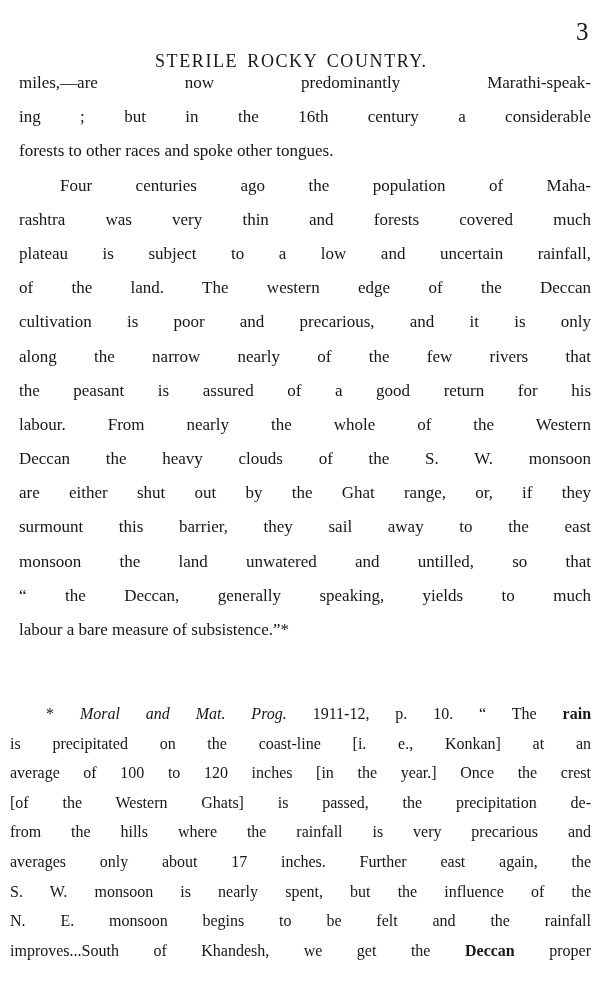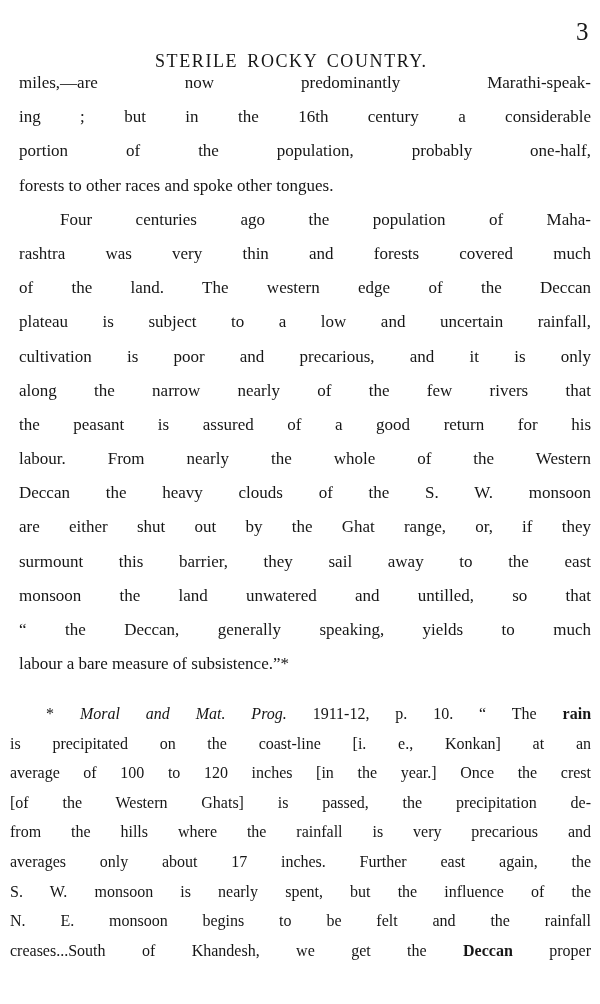--- a/index.html
+++ b/index.html
@@ -86,26 +86,25 @@
 <body>
 
 <div class="running-head">
   <span class="running-title">STERILE ROCKY COUNTRY.</span>
   <span class="page-number">3</span>
 </div>
 
 <div class="body-text">
   <span class="line">miles,—are now predominantly Marathi-speak-</span>
   <span class="line">ing ; but in the 16th century a considerable</span>
-  <span class="line">portion of the population, probably one-half,</span>
   <span class="line last">forests to other races and spoke other tongues.</span>
   <span class="line indent">Four centuries ago the population of Maha-</span>
   <span class="line">rashtra was very thin and forests covered much</span>
+  <span class="line">plateau is subject to a low and uncertain rainfall,</span>
   <span class="line">of the land. The western edge of the Deccan</span>
-  <span class="line">plateau is subject to a low and uncertain rainfall,</span>
   <span class="line">cultivation is poor and precarious, and it is only</span>
   <span class="line">along the narrow nearly of the few rivers that</span>
   <span class="line">the peasant is assured of a good return for his</span>
   <span class="line">labour. From nearly the whole of the Western</span>
   <span class="line">Deccan the heavy clouds of the S. W. monsoon</span>
   <span class="line">are either shut out by the Ghat range, or, if they</span>
   <span class="line">surmount this barrier, they sail away to the east</span>
   <span class="line">monsoon the land unwatered and untilled, so that</span>
   <span class="line">“ the Deccan, generally speaking, yields to much</span>
   <span class="line last">labour a bare measure of subsistence.”*</span>
@@ -113,14 +112,14 @@
 
 <div class="footnote">
   <span class="line indent"><span>*</span> <span class="ital">Moral and Mat. Prog.</span><span> 1911-12, p. 10. “ The </span><span class="bold">rain</span></span>
   <span class="line">is precipitated on the coast-line [i. e., Konkan] at an</span>
   <span class="line">average of 100 to 120 inches [in the year.] Once the crest</span>
   <span class="line">[of the Western Ghats] is passed, the precipitation de-</span>
   <span class="line">from the hills where the rainfall is very precarious and</span>
   <span class="line">averages only about 17 inches. Further east again, the</span>
   <span class="line">S. W. monsoon is nearly spent, but the influence of the</span>
   <span class="line">N. E. monsoon begins to be felt and the rainfall</span>
-  <span class="line"><span>creases...South of Khandesh, we get the </span><span class="bold">Deccan</span><span> proper</span></span>
+  <span class="line"><span>improves...South of Khandesh, we get the </span><span class="bold">Deccan</span><span> proper</span></span>
 </div>
 
 </body></html>

